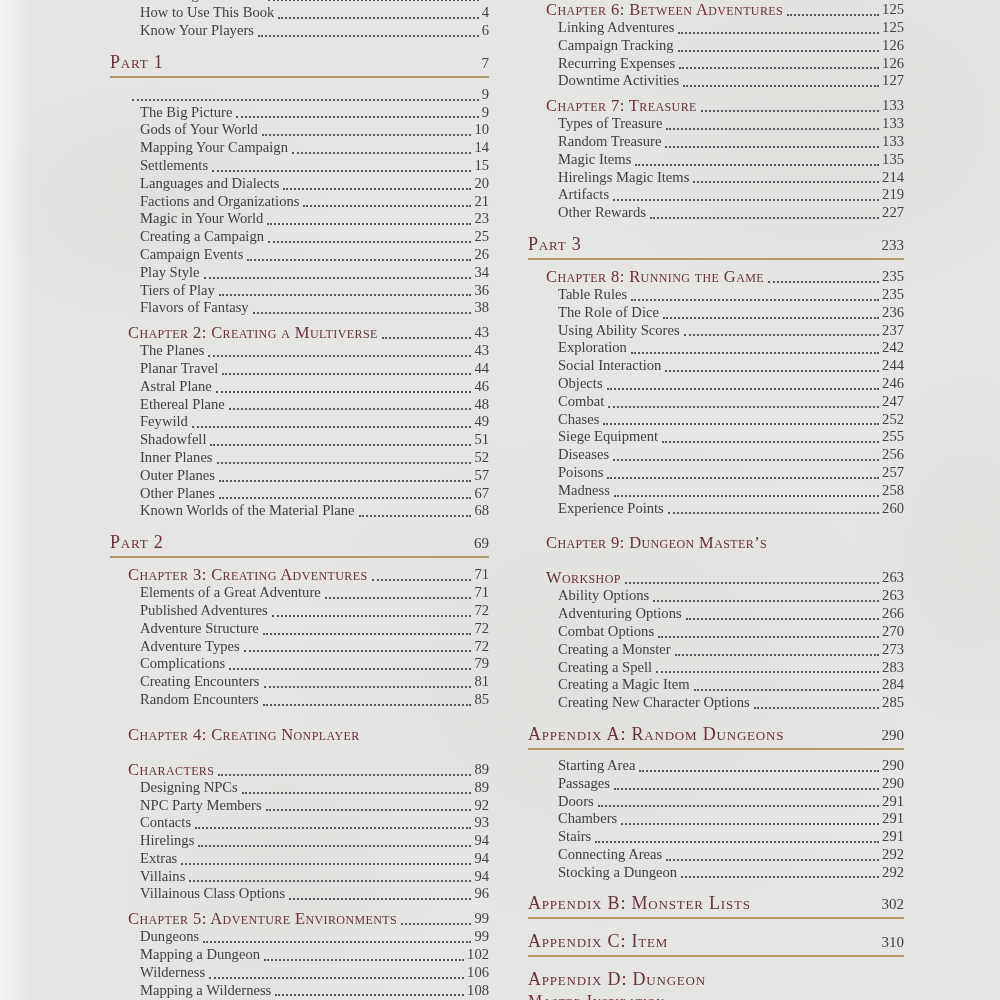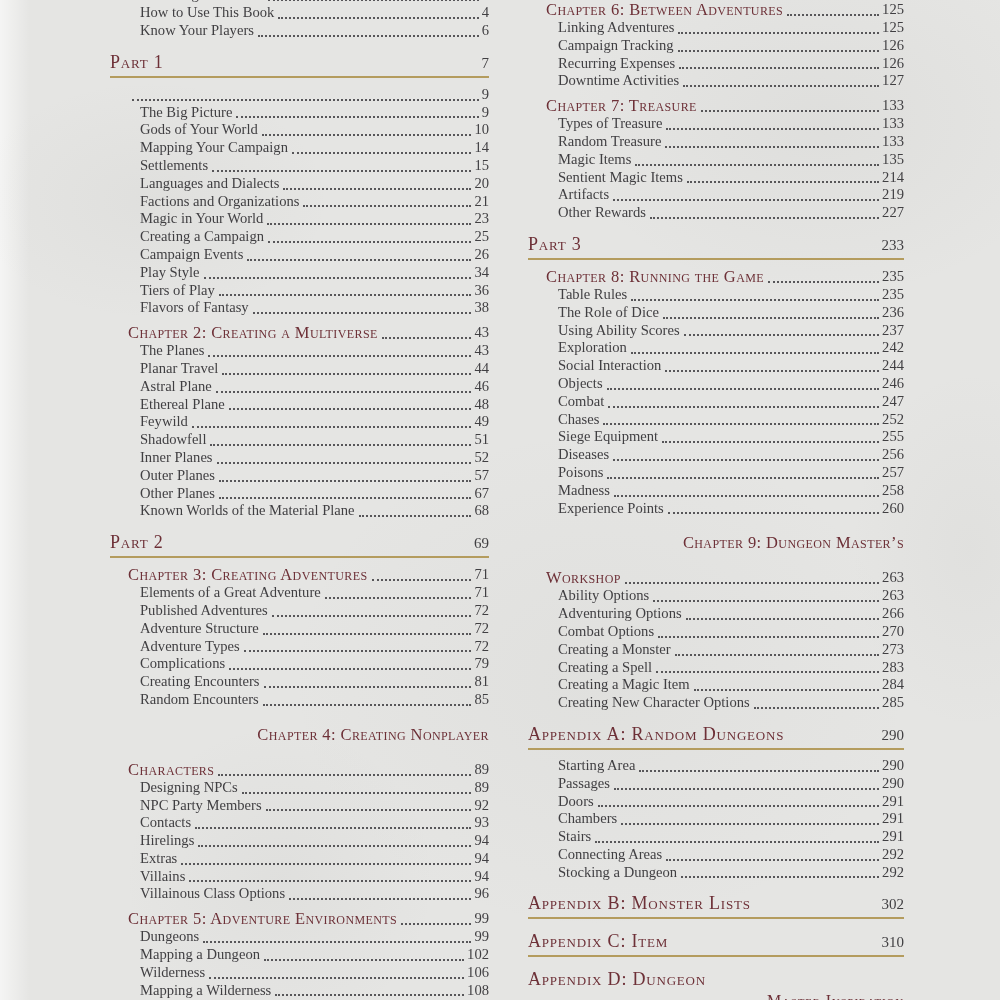--- a/index.html
+++ b/index.html
@@ -12,21 +12,21 @@
       radial-gradient(ellipse 300px 200px at 15% 20%, rgba(135,135,130,0.06), transparent 60%),
       radial-gradient(ellipse 420px 300px at 82% 12%, rgba(135,135,130,0.07), transparent 60%),
       radial-gradient(ellipse 520px 420px at 60% 68%, rgba(145,145,140,0.06), transparent 60%),
       radial-gradient(ellipse 260px 260px at 28% 88%, rgba(135,135,130,0.06), transparent 60%),
       radial-gradient(ellipse 200px 300px at 97% 55%, rgba(135,135,130,0.05), transparent 60%),
       linear-gradient(90deg, rgba(255,255,255,0.6), rgba(255,255,255,0) 3%);
     --maroon: #6d3037;
     --body: #403f42;
     --gold: #b49c5e;
   }
-  .page { position: absolute; inset: 0; text-align: right; }
+  .page { position: absolute; inset: 0; }
   .col { position: absolute; top: 0; }
   #col-left  { left: 110px; width: 379px; }
   #col-right { left: 528px; width: 376px; }
 
   .entry {
     display: flex;
     font-size: 14.6px;
     line-height: 17.8px;
     color: var(--body);
   }
@@ -393,21 +393,21 @@
         <span class="t">Random Treasure</span>
         <span class="lead"></span>
         <span class="pg">133</span>
       </div>
       <div class="entry sub">
         <span class="t">Magic Items</span>
         <span class="lead"></span>
         <span class="pg">135</span>
       </div>
       <div class="entry sub">
-        <span class="t">Sentient Magic Items</span>
+        <span class="t">Hirelings Magic Items</span>
         <span class="lead"></span>
         <span class="pg">214</span>
       </div>
       <div class="entry sub">
         <span class="t">Artifacts</span>
         <span class="lead"></span>
         <span class="pg">219</span>
       </div>
       <div class="entry sub">
         <span class="t">Other Rewards</span>

